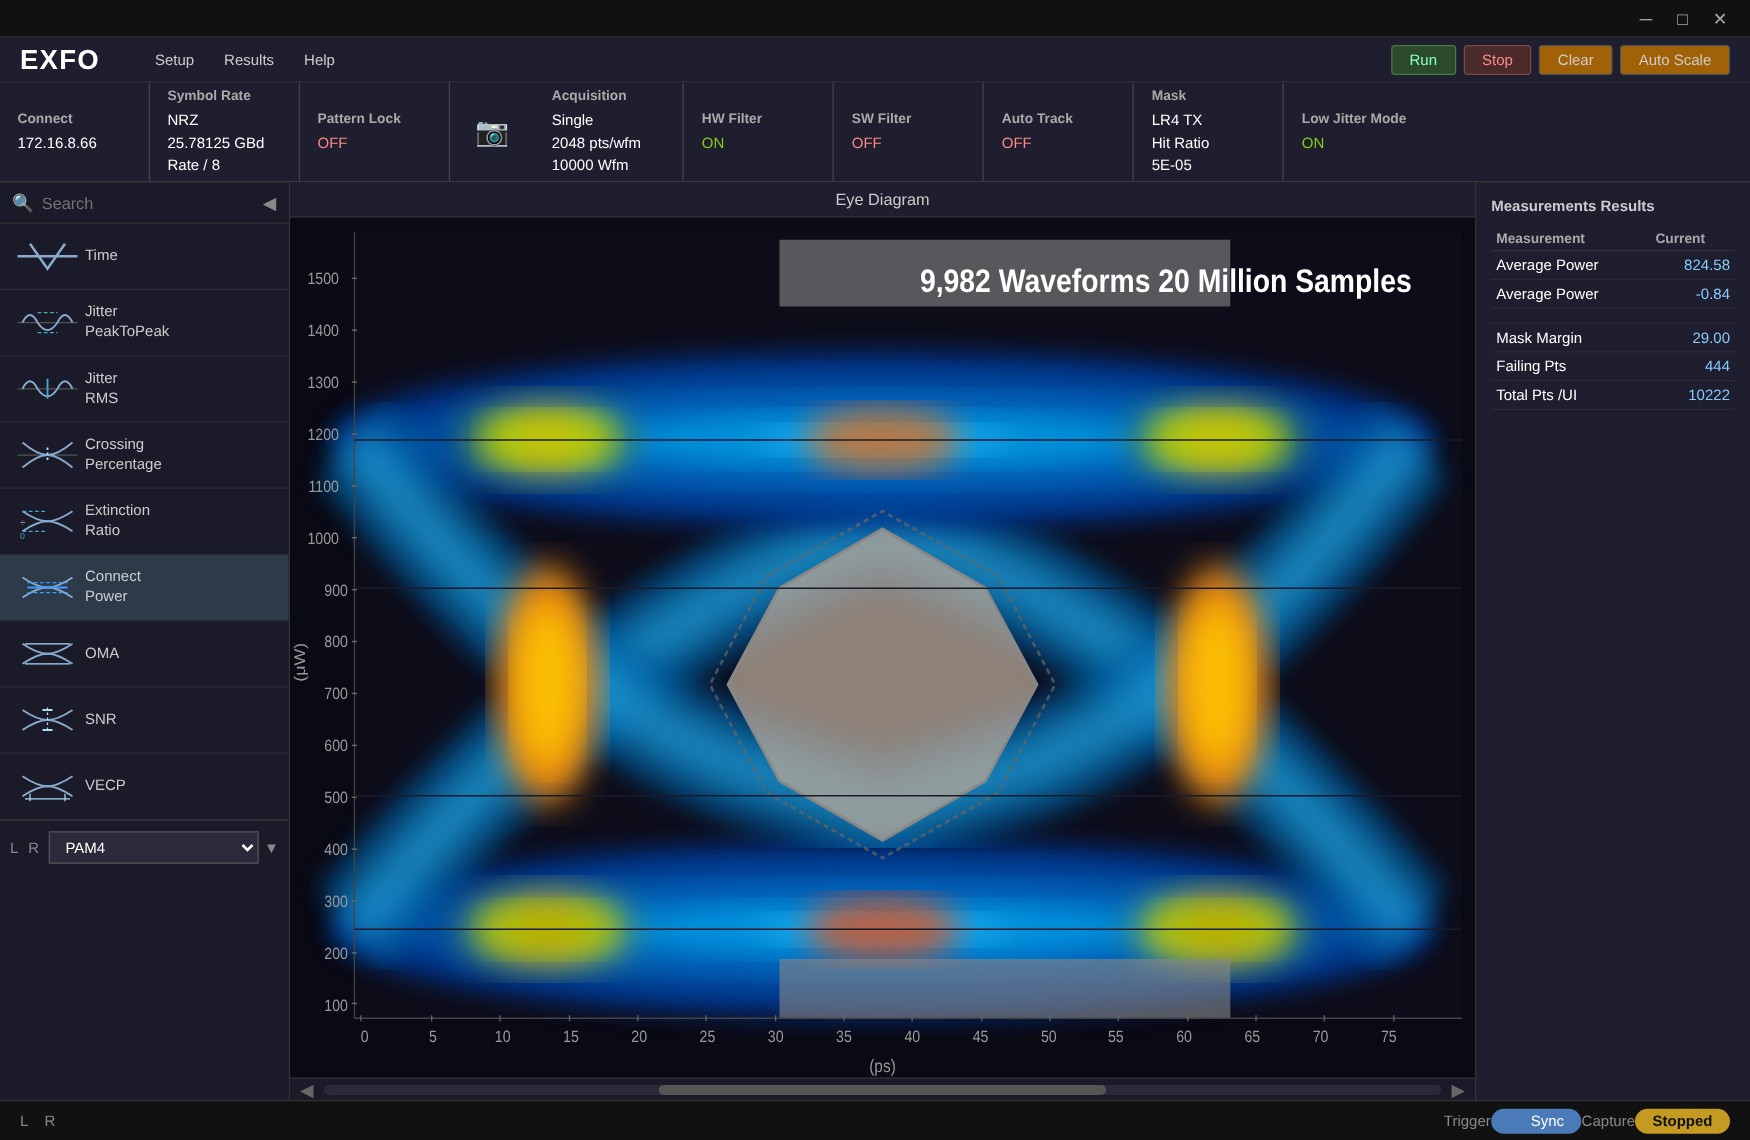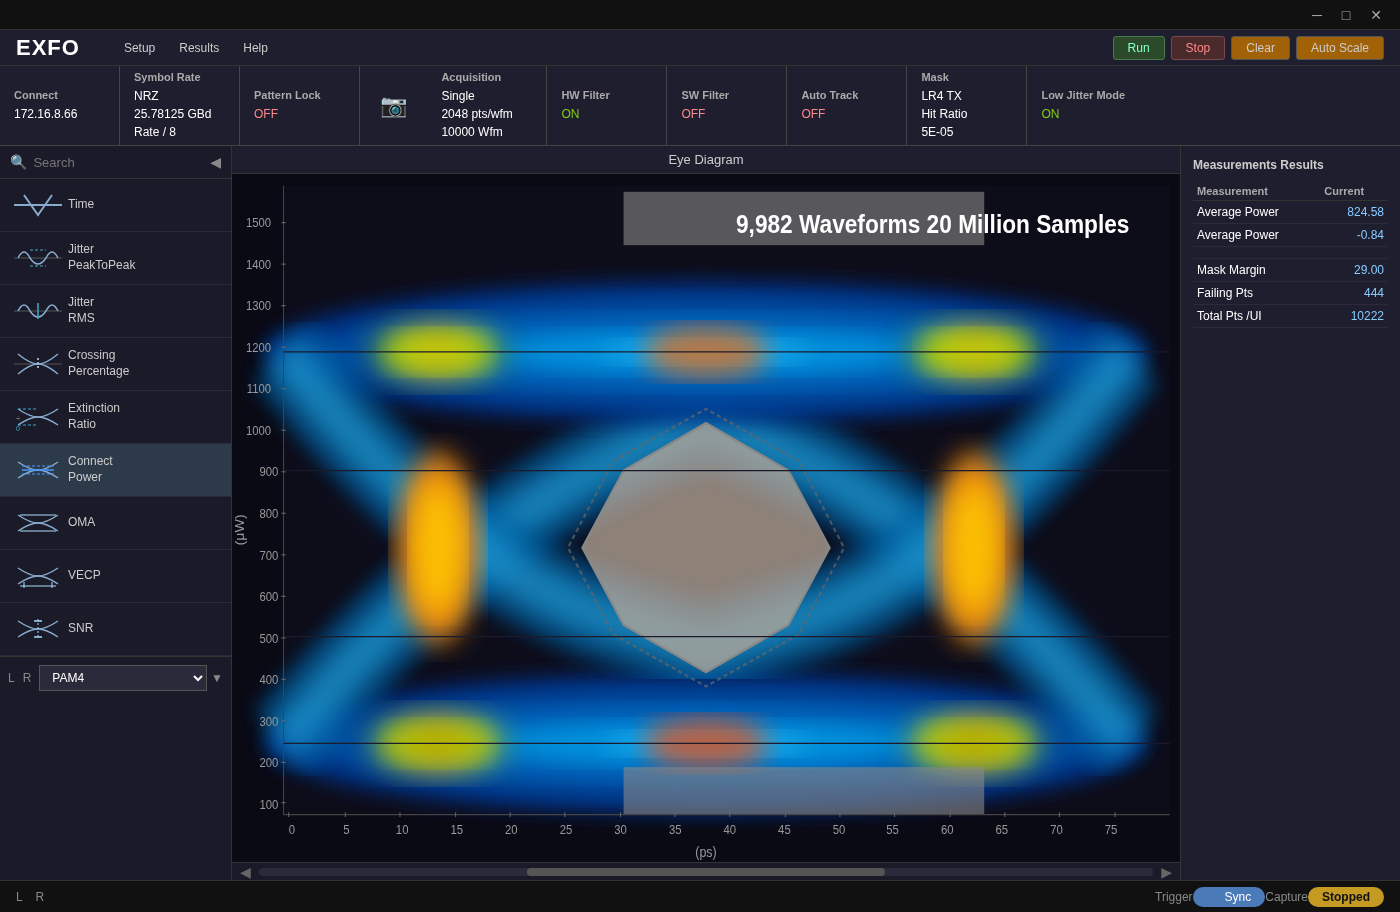--- a/index.html
+++ b/index.html
@@ -257,39 +257,39 @@
         </svg>
       </div>
       <div class="sidebar-label">OMA</div>
     </div>
 
     <div class="sidebar-item">
       <div class="sidebar-icon">
         <svg width="56" height="36" viewBox="0 0 56 36">
           <path d="M8,10 Q20,18 28,18 Q36,18 48,26" fill="none" stroke="#88aacc" stroke-width="1.5"></path>
           <path d="M8,26 Q20,18 28,18 Q36,18 48,10" fill="none" stroke="#88aacc" stroke-width="1.5"></path>
+          <line x1="28" y1="8" x2="28" y2="28" stroke="#aaddff" stroke-width="1" stroke-dasharray="2,2"></line>
+          <line x1="24" y1="10" x2="32" y2="10" stroke="#aaddff" stroke-width="1.5"></line>
+          <line x1="24" y1="26" x2="32" y2="26" stroke="#aaddff" stroke-width="1.5"></line>
+        </svg>
+      </div>
+      <div class="sidebar-label">SNR</div>
+    </div>
+
+    <div class="sidebar-item">
+      <div class="sidebar-icon">
+        <svg width="56" height="36" viewBox="0 0 56 36">
+          <path d="M8,10 Q20,18 28,18 Q36,18 48,26" fill="none" stroke="#88aacc" stroke-width="1.5"></path>
+          <path d="M8,26 Q20,18 28,18 Q36,18 48,10" fill="none" stroke="#88aacc" stroke-width="1.5"></path>
           <line x1="10" y1="28" x2="46" y2="28" stroke="#aaddff" stroke-width="1"></line>
           <line x1="14" y1="24" x2="14" y2="30" stroke="#aaddff" stroke-width="1"></line>
           <line x1="42" y1="24" x2="42" y2="30" stroke="#aaddff" stroke-width="1"></line>
         </svg>
       </div>
       <div class="sidebar-label">VECP</div>
-    </div>
-
-    <div class="sidebar-item">
-      <div class="sidebar-icon">
-        <svg width="56" height="36" viewBox="0 0 56 36">
-          <path d="M8,10 Q20,18 28,18 Q36,18 48,26" fill="none" stroke="#88aacc" stroke-width="1.5"></path>
-          <path d="M8,26 Q20,18 28,18 Q36,18 48,10" fill="none" stroke="#88aacc" stroke-width="1.5"></path>
-          <line x1="28" y1="8" x2="28" y2="28" stroke="#aaddff" stroke-width="1" stroke-dasharray="2,2"></line>
-          <line x1="24" y1="10" x2="32" y2="10" stroke="#aaddff" stroke-width="1.5"></line>
-          <line x1="24" y1="26" x2="32" y2="26" stroke="#aaddff" stroke-width="1.5"></line>
-        </svg>
-      </div>
-      <div class="sidebar-label">SNR</div>
     </div>
 
     <div class="sidebar-footer">
       <span style="color:#888;margin-right:8px;">L</span>
       <span style="color:#888;margin-right:8px;">R</span>
       <select>
         <option>PAM4</option>
       </select>
       <span style="color:#888;margin-left:4px;">▼</span>
     </div>

